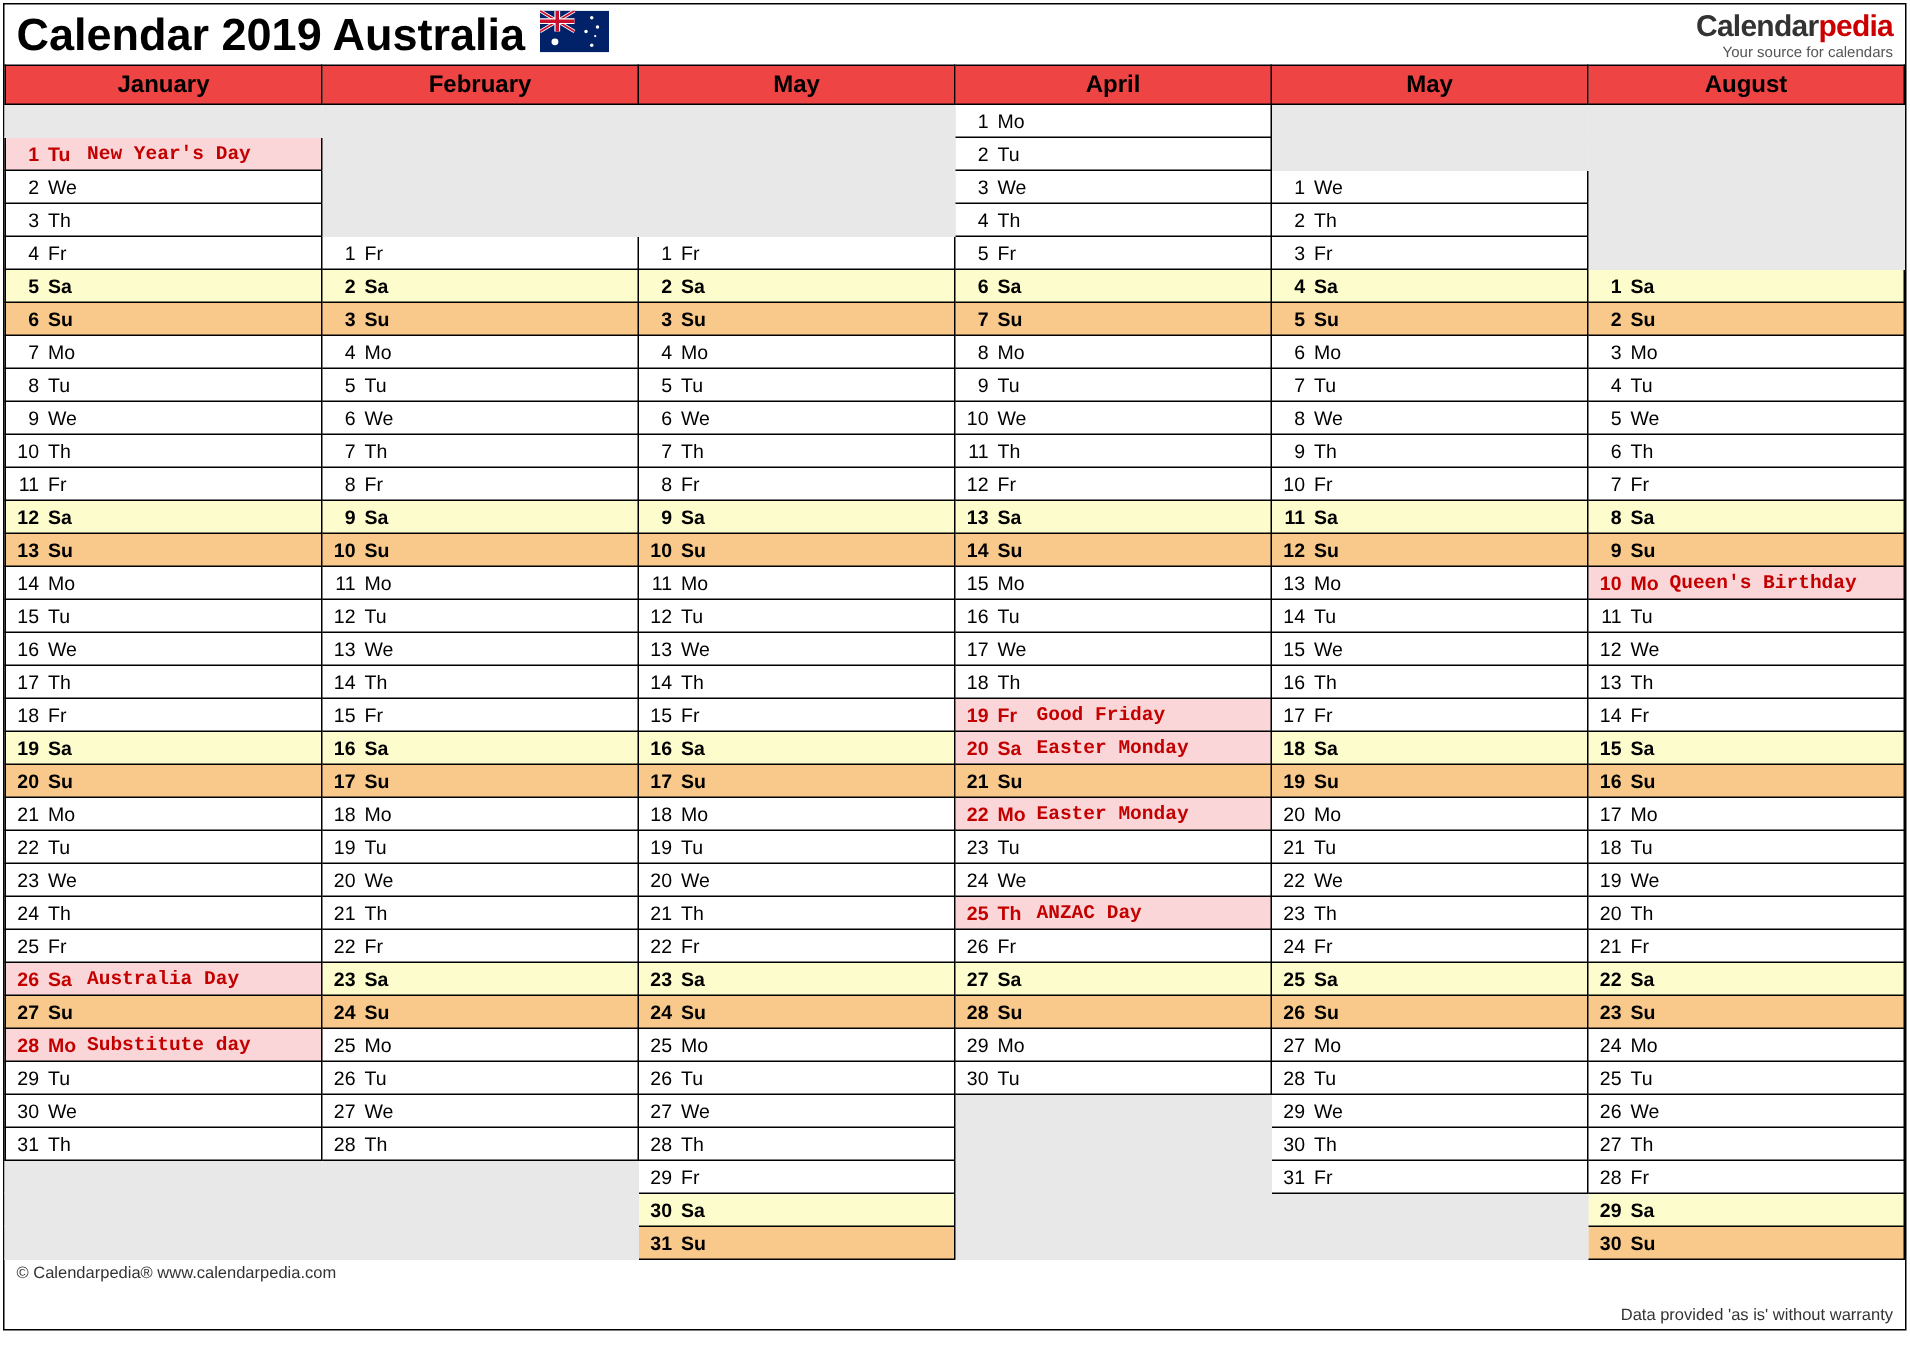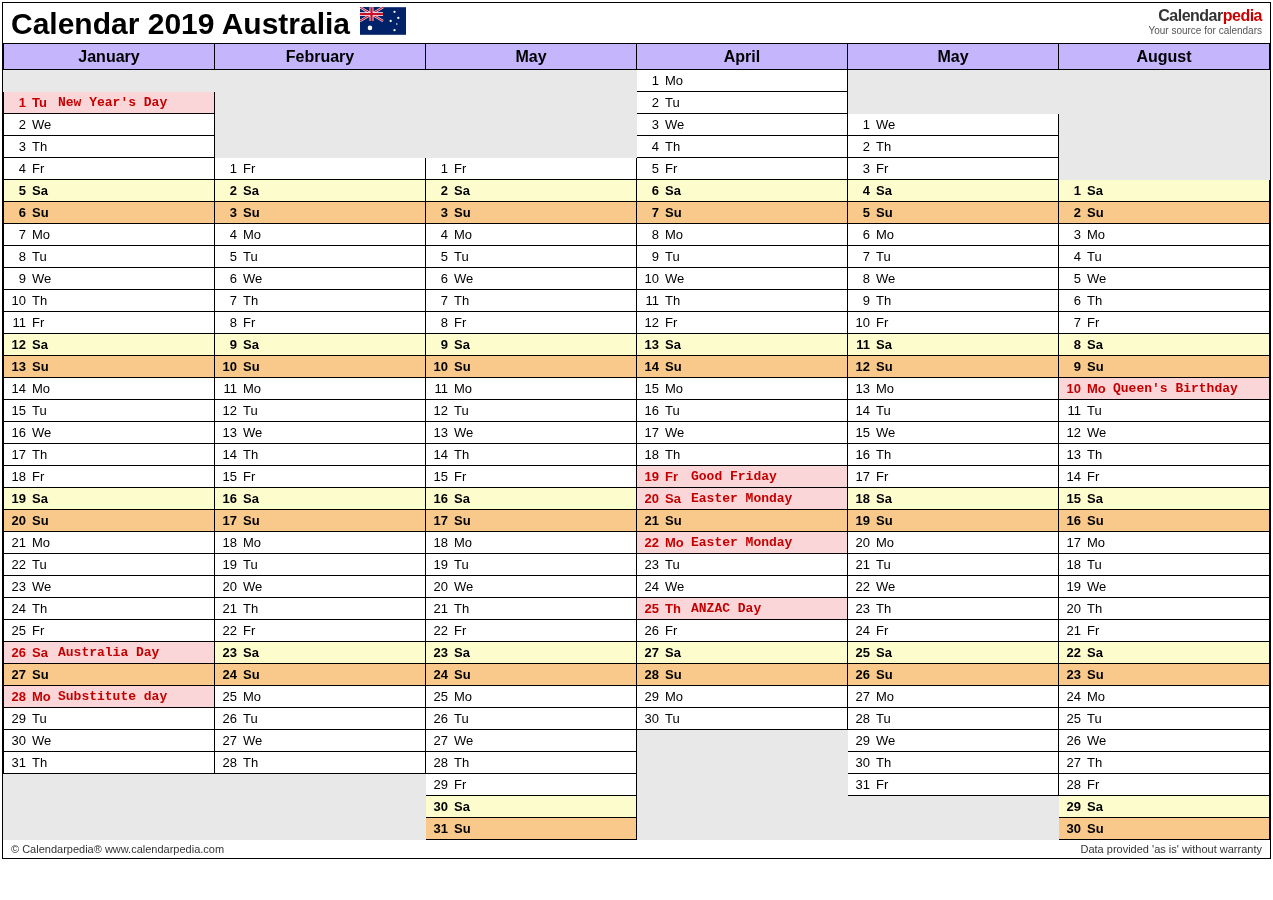--- a/index.html
+++ b/index.html
@@ -2,39 +2,39 @@
 <html><head>
 <meta charset="utf-8">
 <style>
   * { box-sizing: border-box; margin: 0; padding: 0; }
   body { font-family: Arial, Helvetica, sans-serif; background: #fff; width: 1273px; }
   .page { border: 1px solid #000; margin: 2px; }
   .header { display: flex; align-items: flex-start; padding: 4px 8px 2px 8px; }
   .title { font-size: 30px; font-weight: bold; }
   .flag { margin-left: 10px; width: 46px; height: 28px; }
   .logo { margin-left: auto; text-align: right; }
-  .logo-main { font-size: 16px; font-weight: bold; color: #333; letter-spacing: -0.5px; }
+  .logo-main { font-size: 20px; font-weight: bold; color: #333; letter-spacing: -0.5px; }
   .logo-main .red { color: #c00; }
   .logo-sub { font-size: 10px; color: #555; }
   table.cal { border-collapse: collapse; width: 100%; table-layout: fixed; }
   table.cal th, table.cal td { border: 1px solid #000; height: 22px; font-size: 13px; vertical-align: middle; }
-  table.cal th { background: #c4b5fd; font-weight: bold; font-size: 16px; padding: 2px 0; height: 26px; }
+  table.cal th { background: #ef4444; font-weight: bold; font-size: 16px; padding: 2px 0; height: 26px; }
   table.cal td { padding: 0 4px; }
   .cell { display: flex; align-items: center; white-space: nowrap; overflow: hidden; }
   .dn { width: 18px; text-align: right; flex-shrink: 0; }
   .wd { margin-left: 6px; width: 22px; flex-shrink: 0; }
   .ev { margin-left: 4px; flex-shrink: 0; font-family: Liberation Mono, monospace; }
   .empty { background: #e8e8e8; border: 1px solid #e8e8e8 !important; }
   .sat { background: #fdfccc; }
   .sun { background: #f8c98a; }
   .hol { background: #fbd6d9; }
   .bold { font-weight: bold; }
   .redtxt { color: #c30000; }
   .footer { display: flex; padding: 3px 8px; font-size: 11px; color: #333; text-align: center; }
-  .footer .r { margin-left: auto; }
+  .footer .r { margin-left: auto; margin-top: 28px; }
 </style>
 </head>
 <body>
 
 <div class="page">
   <div class="header">
     <span class="title">Calendar 2019 Australia</span>
     <svg class="flag" viewBox="0 0 60 36">
       <rect width="60" height="36" fill="#012169"></rect>
       <rect width="30" height="18" fill="#012169"></rect>

